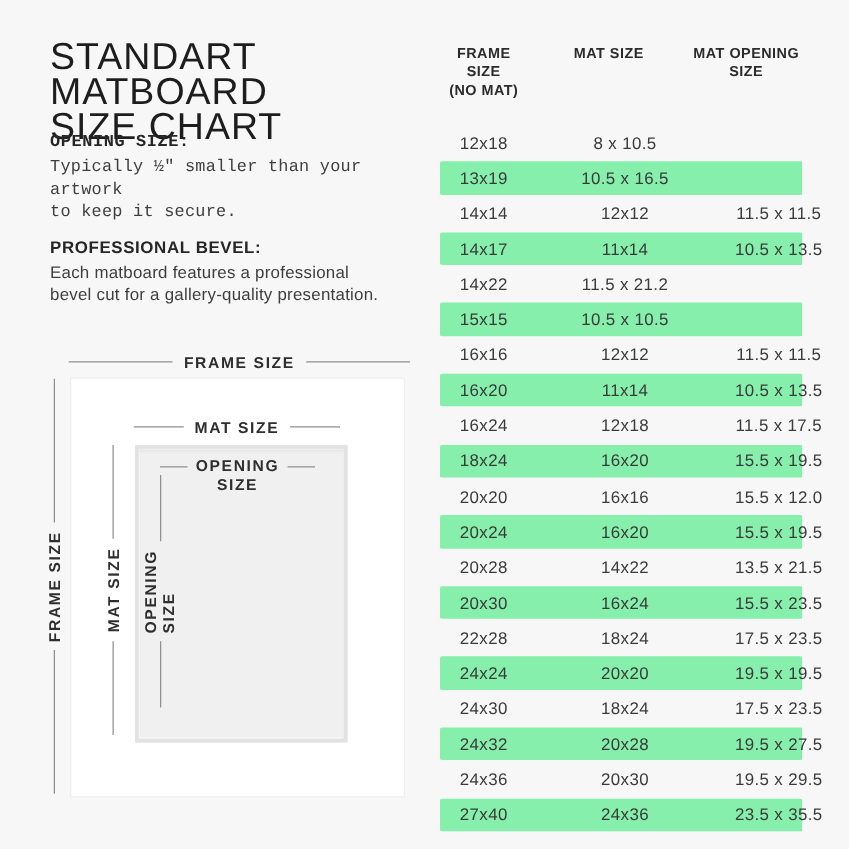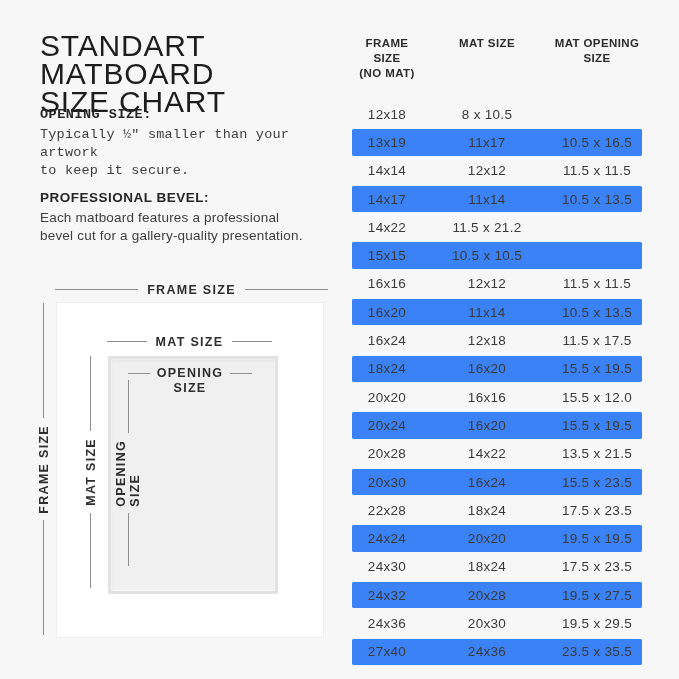--- a/index.html
+++ b/index.html
@@ -56,23 +56,23 @@
 
   
   .size-table{position:absolute;left:352px;top:36px;width:290px;}
   .thead{display:grid;grid-template-columns:70px 130px 90px;}
   .th{text-align:center;font-size:11.5px;font-weight:700;letter-spacing:0.4px;line-height:15px;color:#2b2b2b;}
   .th span{display:block;}
   .tbody{margin-top:19px;}
   .trow{
     display:grid;grid-template-columns:70px 130px 90px;height:26.3px;align-items:center;
     border-top:1px solid transparent;border-bottom:1px solid transparent;
-    background-clip:padding-box;border-radius:2px;
-  }
-  .trow.striped{background-color:#3b82f6;}
+    background-clip:padding-box;border-radius:2px;gap:13px;
+  }
+  .trow.striped{background-color:#86efac;}
   .tcell{text-align:center;font-size:13.5px;color:#3a3a3a;letter-spacing:0.3px;}
 </style>
 </head>
 <body>
 
 <main>
 
   <section class="left-col">
     <h1 class="title">STANDART MATBOARD
 SIZE CHART</h1>
@@ -152,21 +152,20 @@
         <span>SIZE</span>
       </div>
     </div>
     <div class="tbody">
         <div class="trow">
           <div class="tcell">12x18</div>
           <div class="tcell">8 x 10.5</div>
         </div>
         <div class="trow striped">
           <div class="tcell">13x19</div>
-          <div class="tcell">11x17</div>
           <div class="tcell">10.5 x 16.5</div>
         </div>
         <div class="trow">
           <div class="tcell">14x14</div>
           <div class="tcell">12x12</div>
           <div class="tcell">11.5 x 11.5</div>
         </div>
         <div class="trow striped">
           <div class="tcell">14x17</div>
           <div class="tcell">11x14</div>

